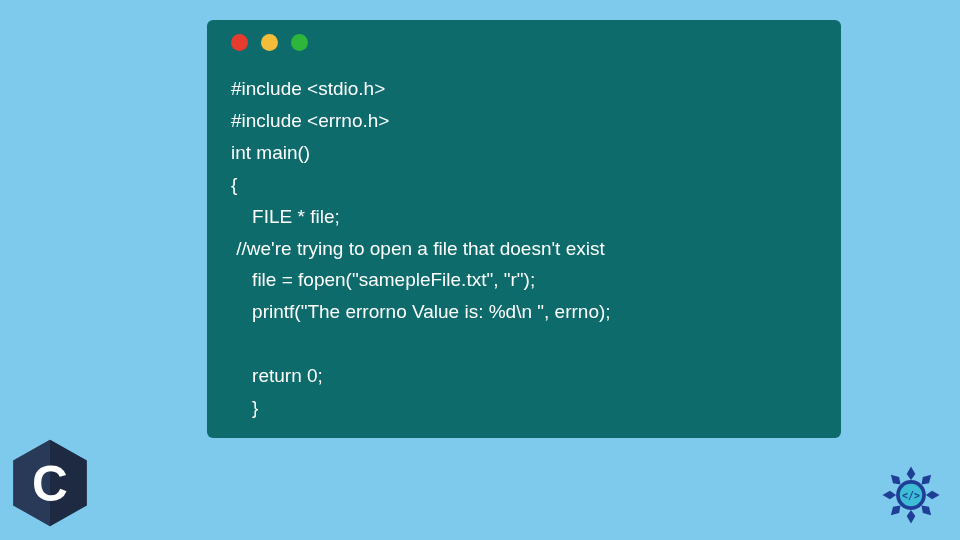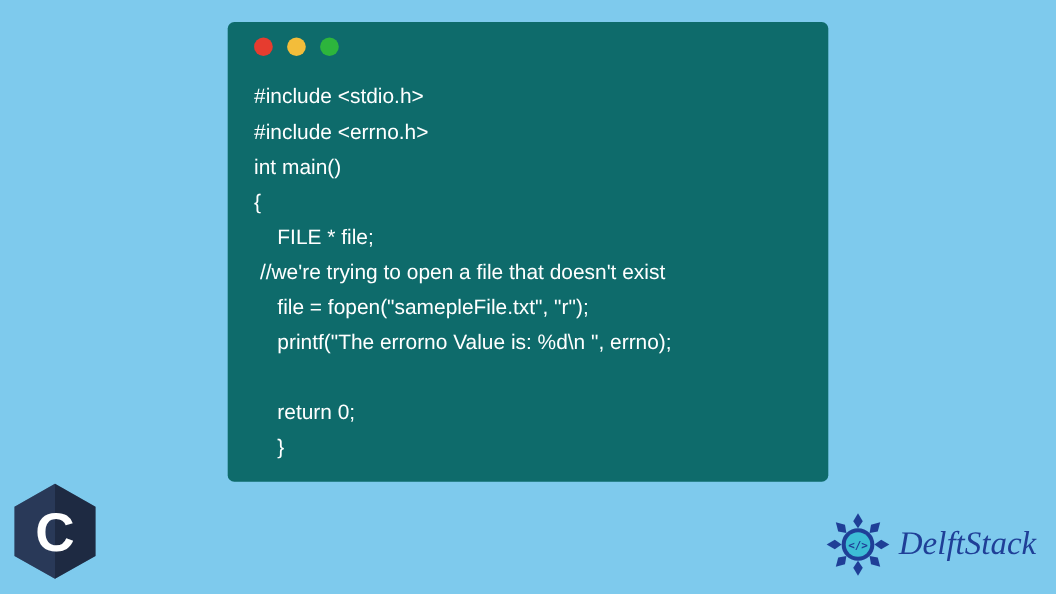--- a/index.html
+++ b/index.html
@@ -8,21 +8,21 @@
     height: 540px;
     background: #7ecaed;
     position: relative;
     font-family: Arial, Helvetica, sans-serif;
     overflow: hidden;
   }
   .code-window {
     position: absolute;
     left: 207px;
     top: 20px;
-    width: 546px;
+    width: 634px;
     height: 418px;
     background: #0e6b6b;
     border-radius: 6px;
     padding: 14px 18px 18px 18px;
   }
   .traffic-lights {
     display: flex;
     gap: 13px;
     margin-bottom: 22px;
     margin-left: 6px;
@@ -107,14 +107,13 @@
         <polygon transform="rotate(180)" points="0,-46 7,-34 0,-24 -7,-34"></polygon>
         <polygon transform="rotate(225)" points="0,-46 7,-34 0,-24 -7,-34"></polygon>
         <polygon transform="rotate(270)" points="0,-46 7,-34 0,-24 -7,-34"></polygon>
         <polygon transform="rotate(315)" points="0,-46 7,-34 0,-24 -7,-34"></polygon>
       </g>
       <circle r="24" fill="#1f3f97"></circle>
       <circle r="18" fill="#3dbdd6"></circle>
       <text x="0" y="6" text-anchor="middle" font-family="monospace" font-size="16" fill="#1f3f97" font-weight="bold">&lt;/&gt;</text>
     </g>
   </svg>
-  <span class="delft-text">DelftStack</span>
 </div>
 
 </body></html>

